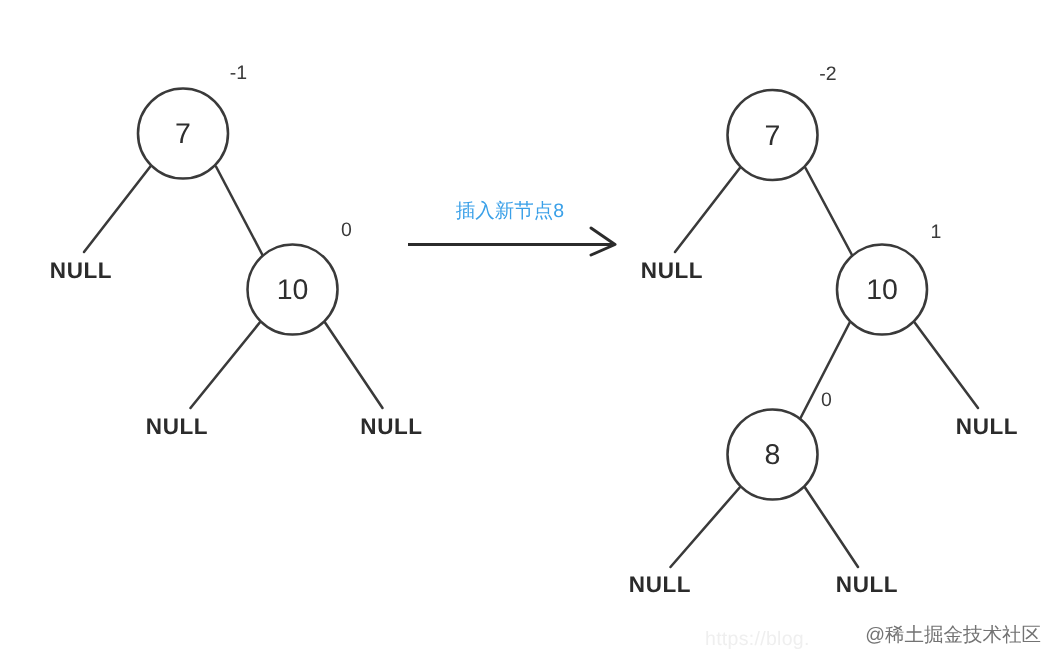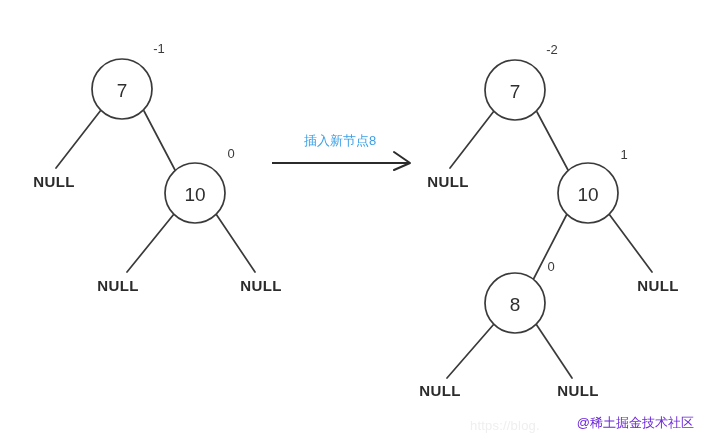--- a/index.html
+++ b/index.html
@@ -76,21 +76,21 @@
     fill: #3aa0e8;
     text-anchor: middle;
     dominant-baseline: central;
   }
   .watermark-brand {
     position: absolute;
     right: 8px;
     bottom: 8px;
     font-family: "Liberation Sans", "DejaVu Sans", sans-serif;
     font-size: 13px;
-    color: #6d28d9;
+    color: #737373;
     white-space: nowrap;
   }
   .watermark-url {
     position: absolute;
     left: 470px;
     bottom: 7px;
     font-family: "Liberation Sans", "DejaVu Sans", sans-serif;
     font-size: 13px;
     color: #efefef;
     white-space: nowrap;

